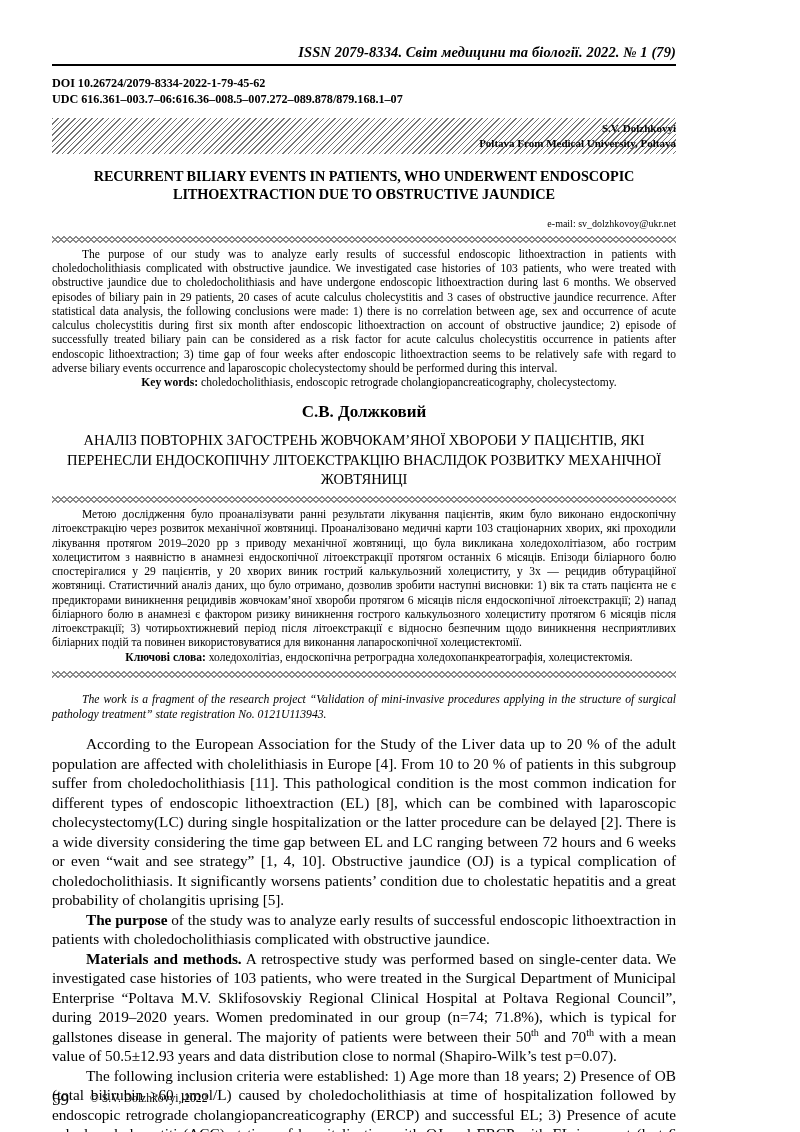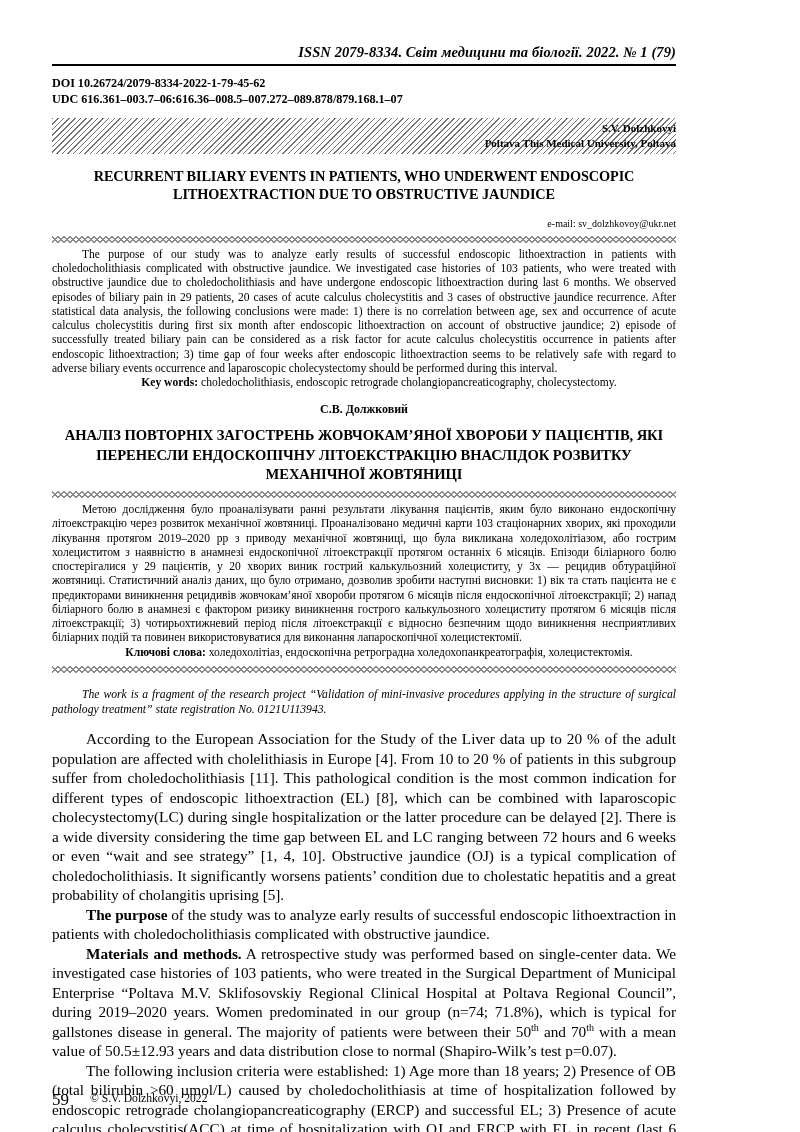--- a/index.html
+++ b/index.html
@@ -95,26 +95,26 @@
     text-indent: 30px;
     letter-spacing: -0.02px;
   }
   .kw { text-indent: 30px; font-size: 11.55px; line-height: 1.235; text-align: center; }
   .kw b { font-weight: bold; }
 
   .author-uk {
     margin-top: 13px;
     text-align: center;
     font-weight: bold;
-    font-size: 12px;
+    font-size: 17px;
   }
   .title-uk {
     margin-top: 9px;
     text-align: center;
-    font-weight: bold;
+    font-weight: normal;
     font-size: 14.6px;
     line-height: 1.32;
     letter-spacing: -0.1px;
   }
 
   
   .funding {
     margin-top: 15px;
     font-style: italic;
     font-size: 11.7px;
@@ -165,21 +165,21 @@
   <div class="runhead">ISSN 2079-8334. Світ медицини та біології. 2022. № 1 (79)</div>
   <div class="rule-thick"></div>
 
   <div class="idblock">
     <div>DOI 10.26724/2079-8334-2022-1-79-45-62</div>
     <div>UDC 616.361–003.7–06:616.36–008.5–007.272–089.878/879.168.1–07</div>
   </div>
 
   <div class="hatch-band">
     <div>S.V. Dolzhkovyi</div>
-    <div>Poltava This Medical University, Poltava</div>
+    <div>Poltava From Medical University, Poltava</div>
   </div>
 
   <div class="title-en">RECURRENT BILIARY EVENTS IN PATIENTS, WHO UNDERWENT ENDOSCOPIC LITHOEXTRACTION DUE TO OBSTRUCTIVE JAUNDICE</div>
 
   <div class="email">e-mail: sv_dolzhkovoy@ukr.net</div>
 
   <div class="zigzag"></div>
 
   <div class="abstract">The purpose of our study was to analyze early results of successful endoscopic lithoextraction in patients with choledocholithiasis complicated with obstructive jaundice. We investigated case histories of 103 patients, who were treated with obstructive jaundice due to choledocholithiasis and have undergone endoscopic lithoextraction during last 6 months. We observed episodes of biliary pain in 29 patients, 20 cases of acute calculus cholecystitis and 3 cases of obstructive jaundice recurrence. After statistical data analysis, the following conclusions were made: 1) there is no correlation between age, sex and occurrence of acute calculus cholecystitis during first six month after endoscopic lithoextraction on account of obstructive jaundice; 2) episode of successfully treated biliary pain can be considered as a risk factor for acute calculus cholecystitis occurrence in patients after endoscopic lithoextraction; 3) time gap of four weeks after endoscopic lithoextraction seems to be relatively safe with regard to adverse biliary events occurrence and laparoscopic cholecystectomy should be performed during this interval.</div>
   <div class="kw"><b>Key words:</b> <span>choledocholithiasis, endoscopic retrograde cholangiopancreaticography, cholecystectomy.</span></div>

